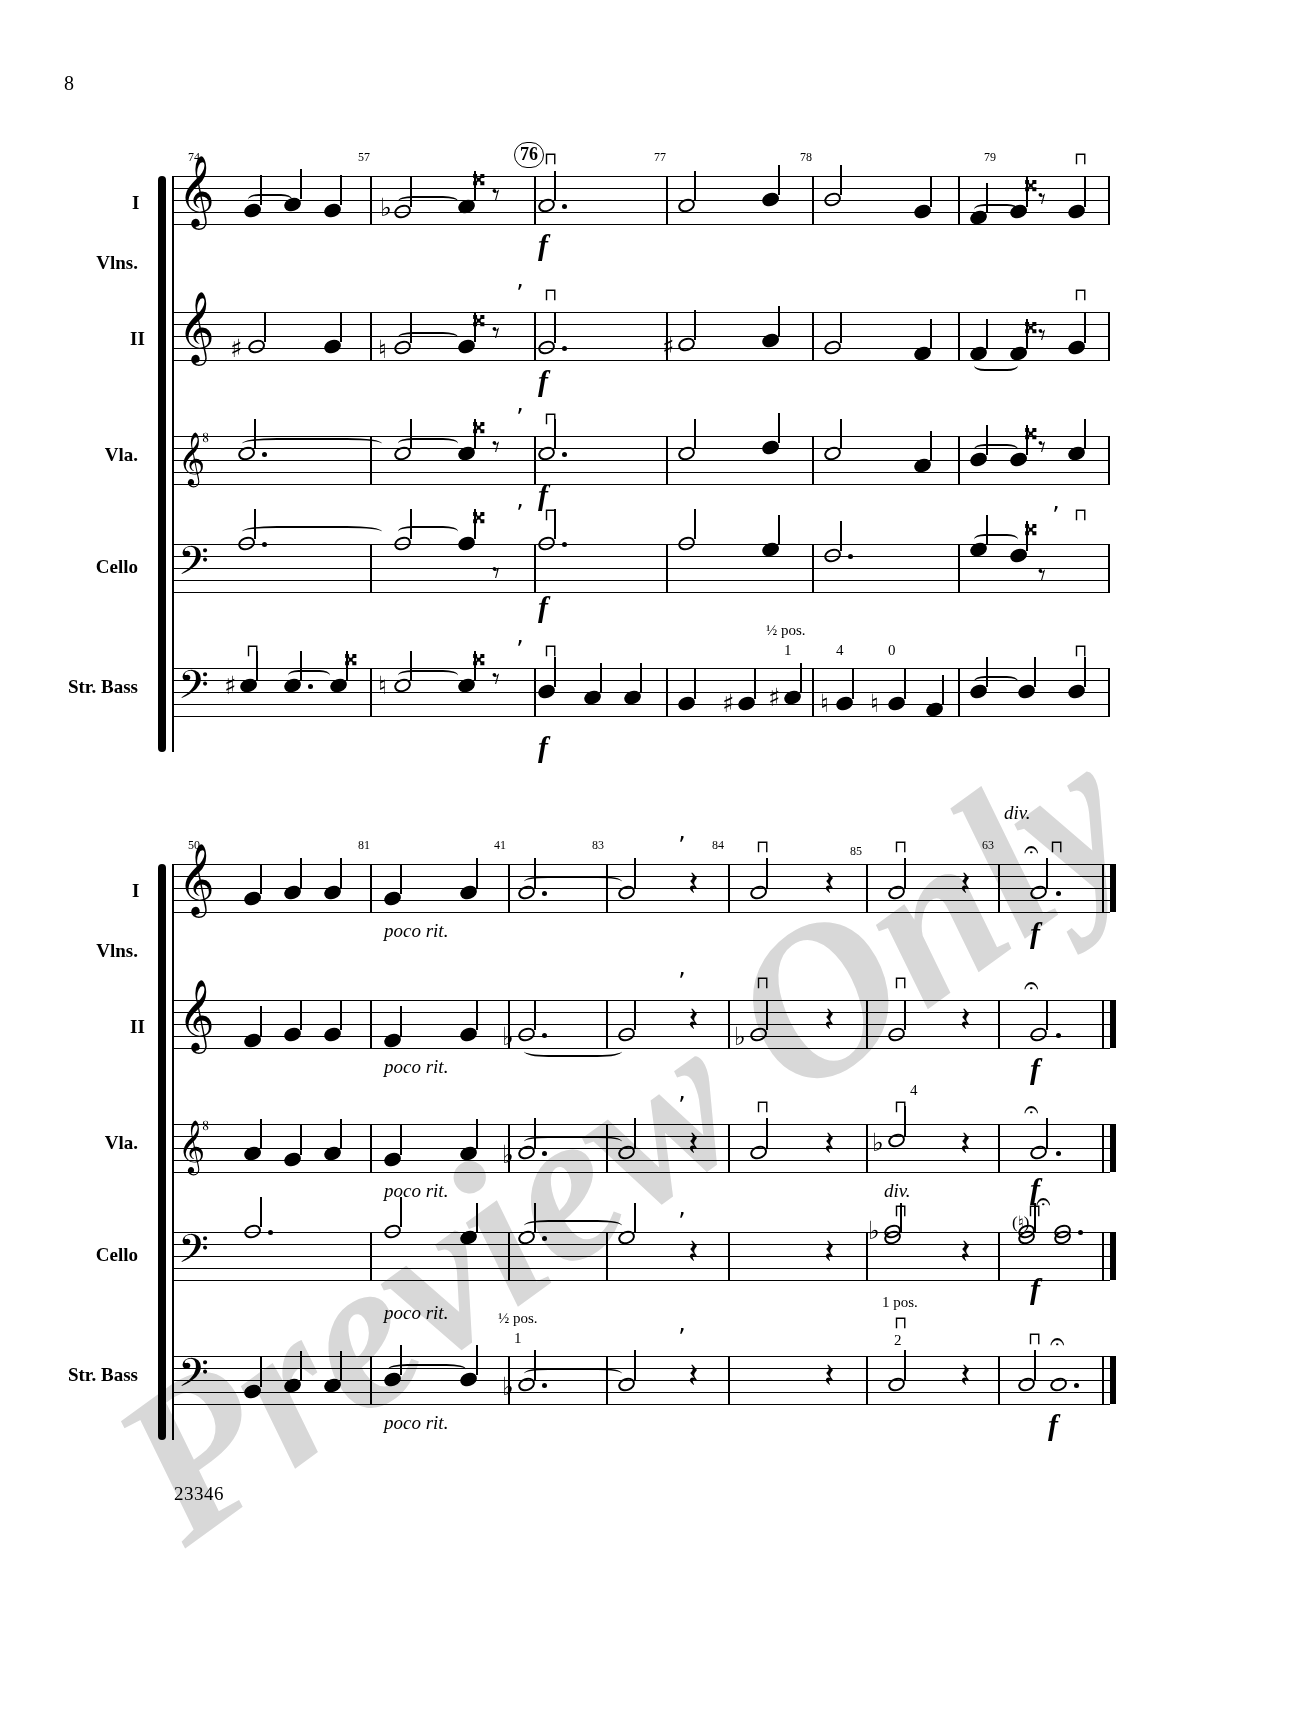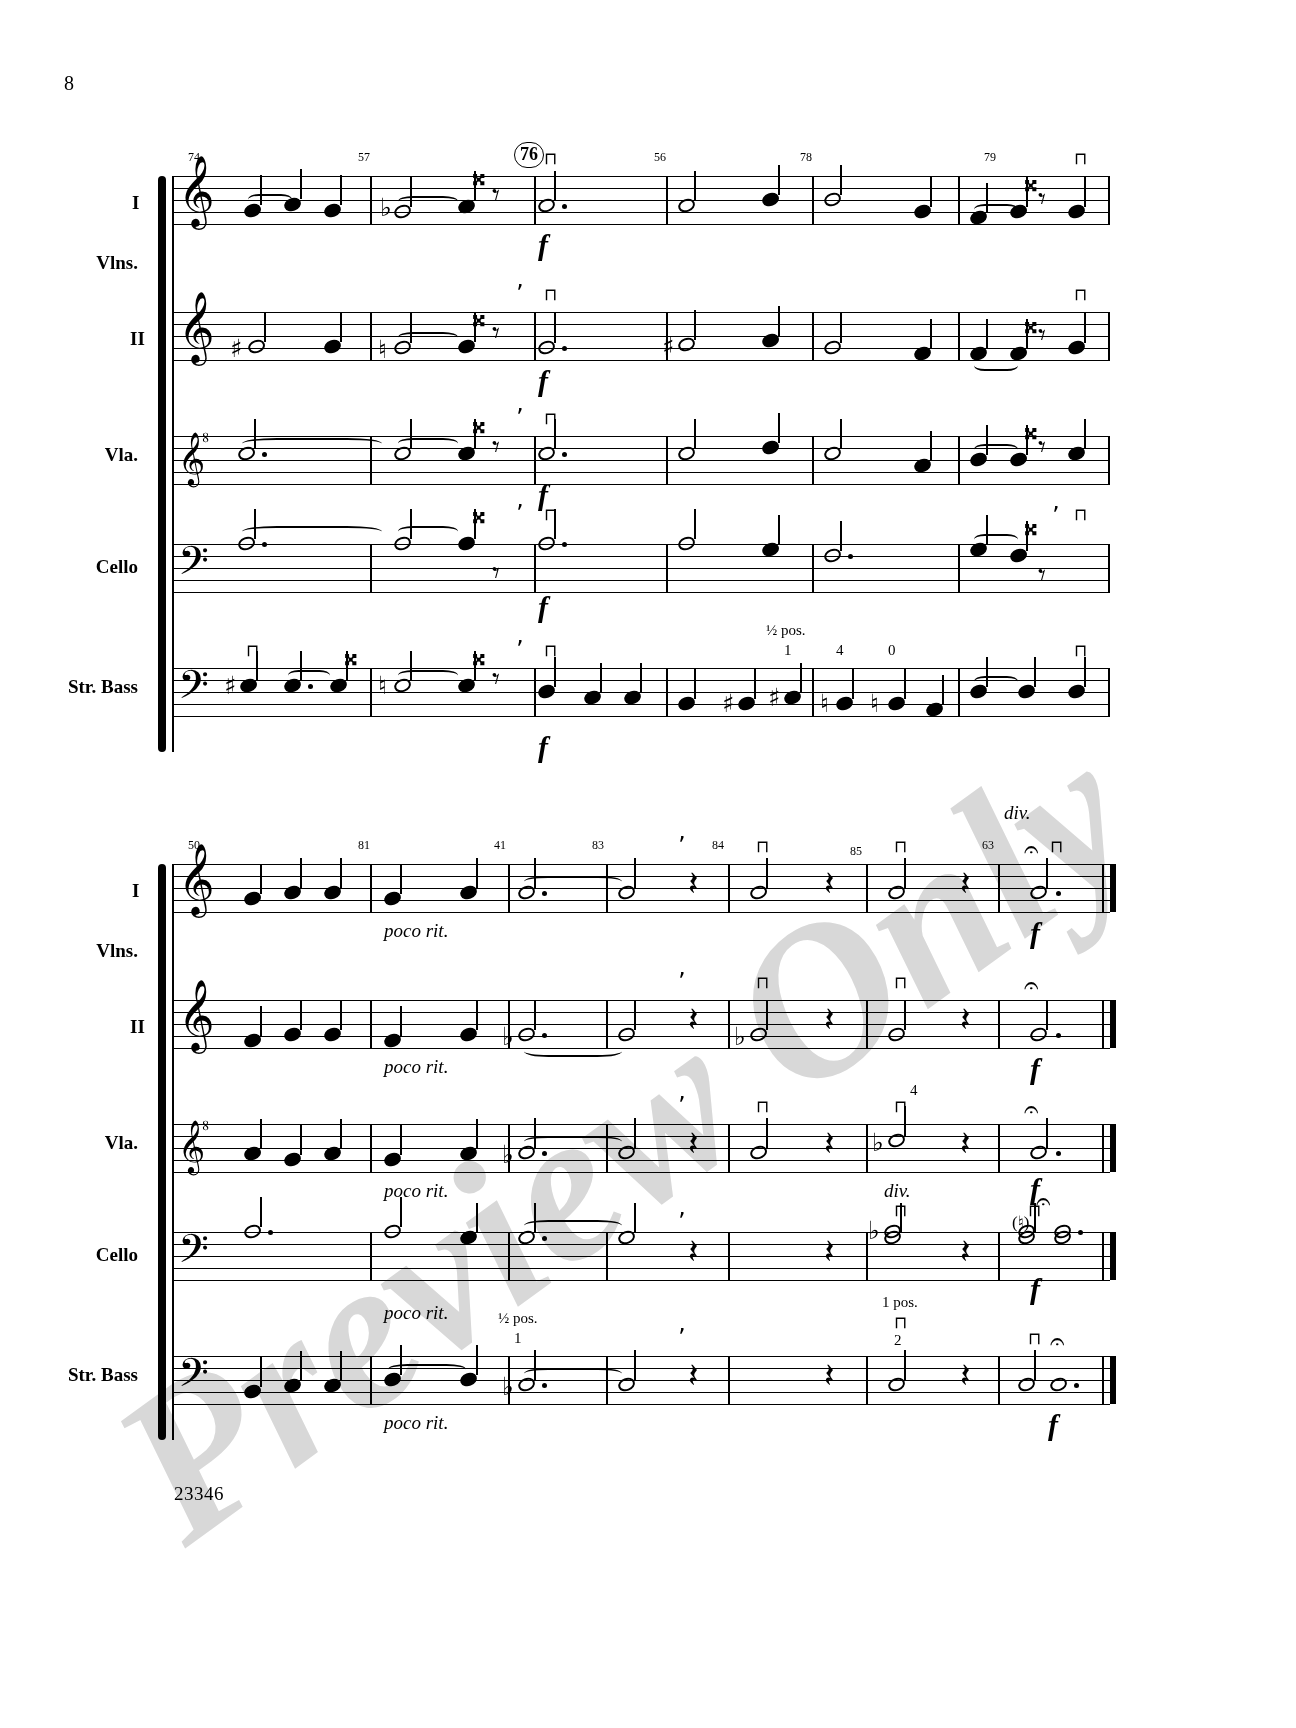--- a/index.html
+++ b/index.html
@@ -150,21 +150,21 @@
     <div class="tie" style="left:802px;top:28px;width:44px;"></div>
     <div class="rest-8" style="left:866px;top:8px;">𝄾</div>
     <div class="bowup" style="left:902px;top:-26px;">⊓</div>
     <div class="nh" style="left:896px;top:29px;"></div>
       <div class="stem" style="left:912px;top:1px;height:30px;"></div>
   </div>
 
   <div class="measnum" style="left:38px;top:2px;">74</div>
   <div class="measnum" style="left:208px;top:2px;">57</div>
   <div class="rehearsal" style="left:364px;top:-6px;border-radius:13px;">76</div>
-  <div class="measnum" style="left:504px;top:2px;">56</div>
+  <div class="measnum" style="left:504px;top:2px;">77</div>
   <div class="measnum" style="left:650px;top:2px;">78</div>
   <div class="measnum" style="left:796px;top:2px;margin-left:38px;">79</div>
 
   <div class="part-roman" style="left:-20px;top:180px;">II</div>
   <div class="staff" style="top:164px;">
     <div class="line"></div>
       <div class="line"></div>
       <div class="line"></div>
       <div class="line"></div>
       <div class="line"></div>

